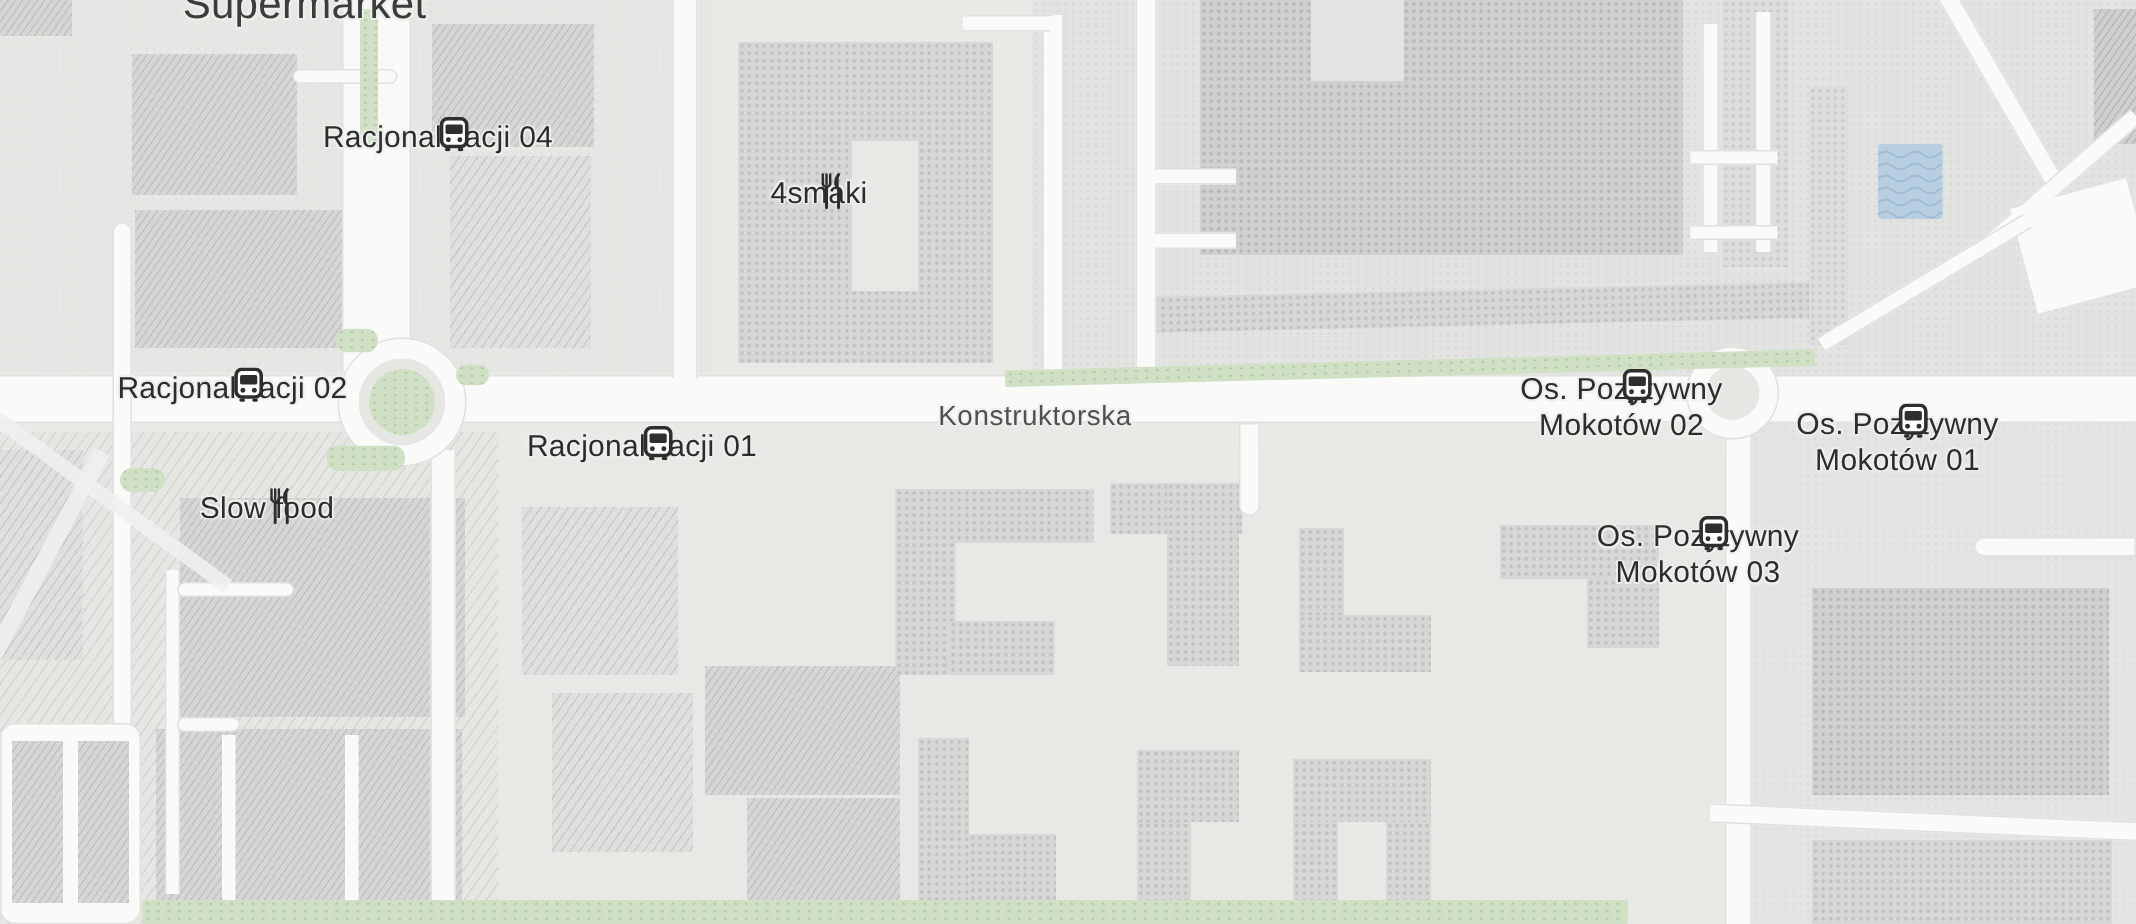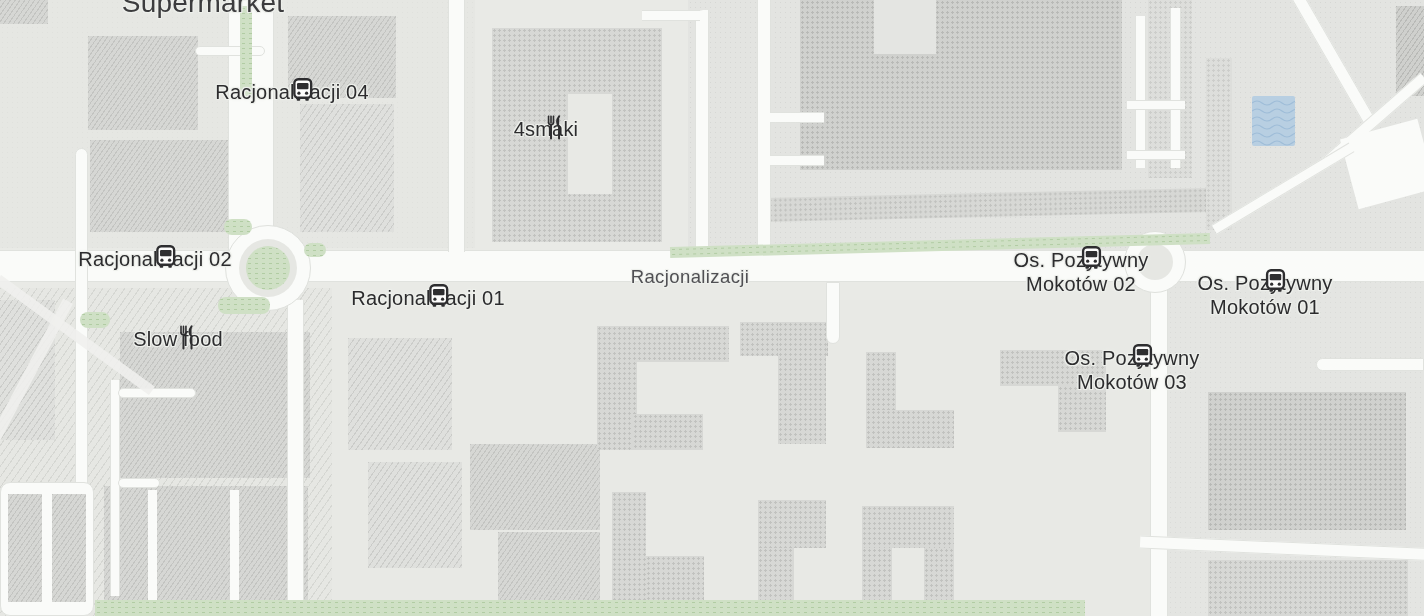--- a/index.html
+++ b/index.html
@@ -151,21 +151,21 @@
         <path d="M0 7 q5 -4 10 0 t10 0 t10 0 t10 0 t10 0"></path>
         <path d="M0 15 q5 -4 10 0 t10 0 t10 0 t10 0 t10 0"></path>
         <path d="M0 23 q5 -4 10 0 t10 0 t10 0 t10 0 t10 0"></path>
         <path d="M0 31 q5 -4 10 0 t10 0 t10 0 t10 0 t10 0"></path>
         <path d="M0 39 q5 -4 10 0 t10 0 t10 0 t10 0 t10 0"></path>
         <path d="M0 47 q5 -4 10 0 t10 0 t10 0 t10 0 t10 0"></path>
       </g>
     </svg>
   </div>
 
-  <div class="street-label" style="left:690px;top:266px">Racjonalizacji</div>
+  <div class="street-label" style="left:690px;top:266px">Konstruktorska</div>
 
   <div class="poi" style="left:203px;top:-14px">
     <span class="poi-label big">Supermarket</span>
   </div>
 
   <div class="poi" style="left:292px;top:78px">
     <span class="poi-icon">
       <svg width="21" height="23" viewBox="0 0 22 24">
           <rect x="2.2" y="1.2" width="17.6" height="19.4" rx="4.2" fill="#fdfdfc" stroke="#2e2e30" stroke-width="2.5"></rect>
           <rect x="5" y="5.2" width="12" height="6.6" rx="1.2" fill="#2e2e30"></rect>

